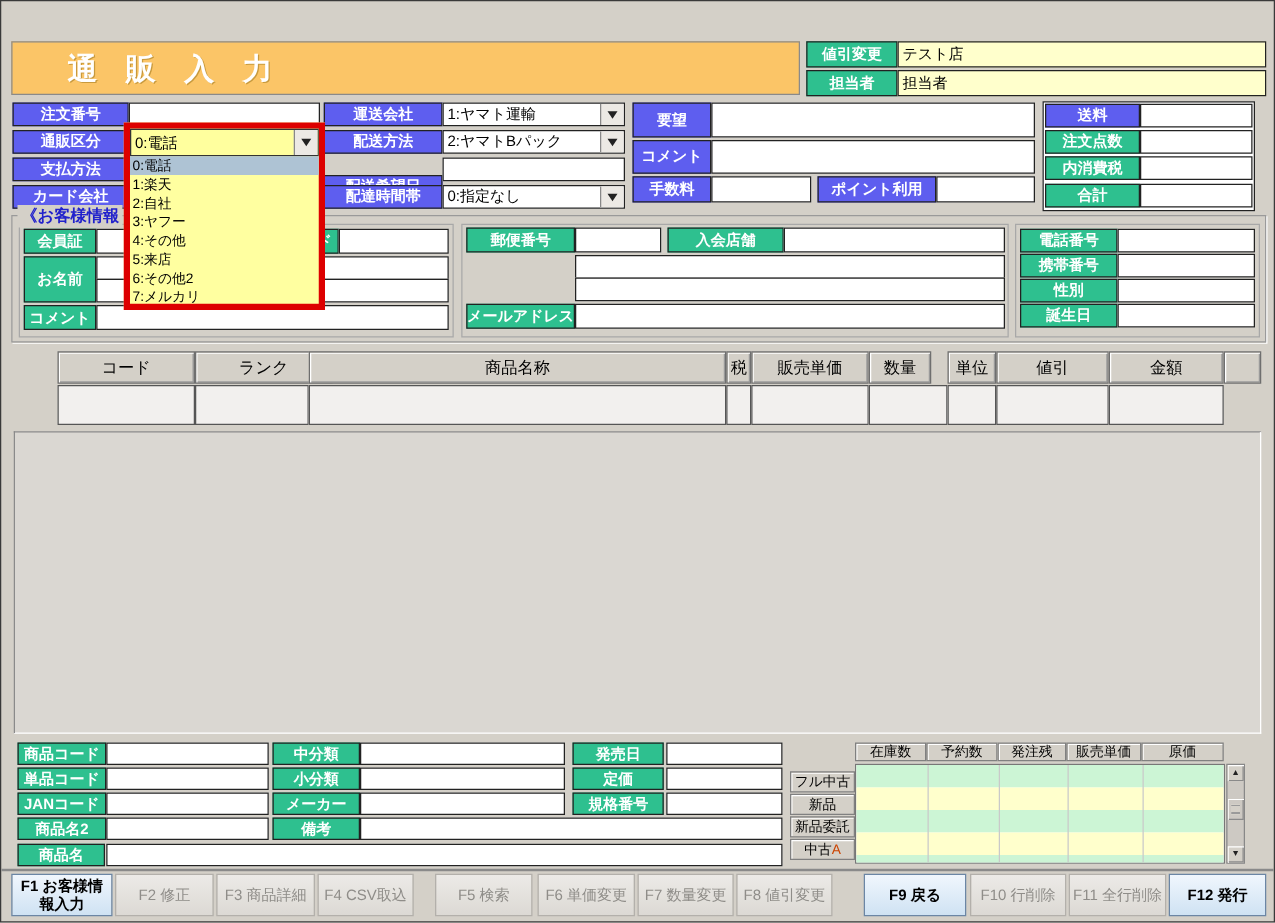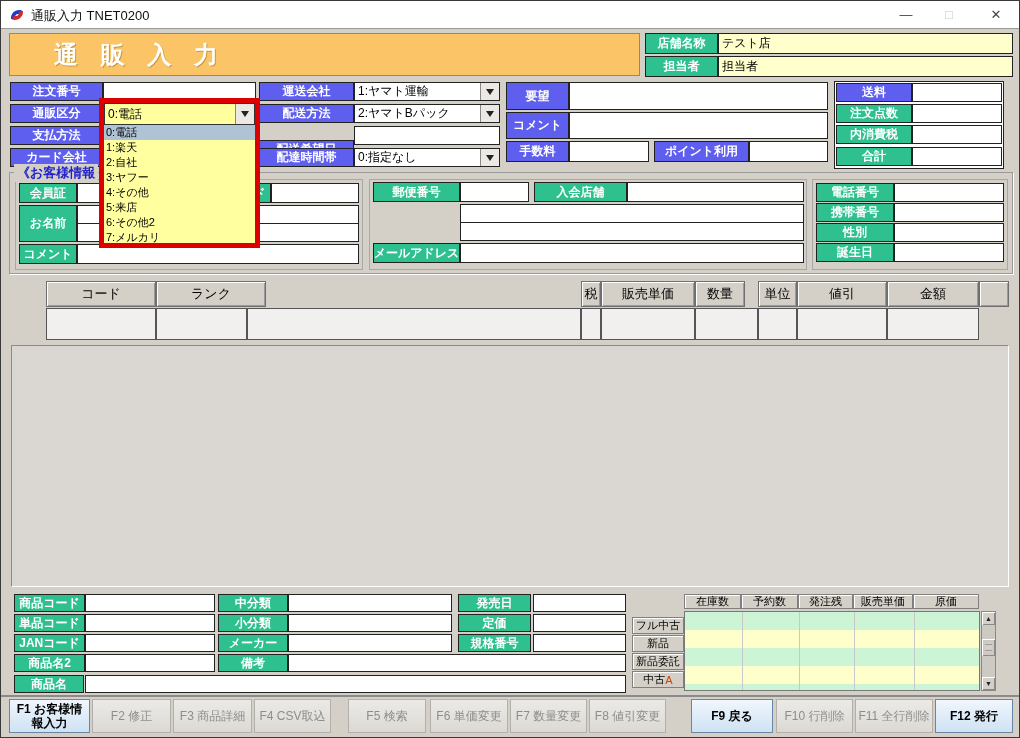--- a/index.html
+++ b/index.html
@@ -76,37 +76,25 @@
   .ddcombo .ctext{flex:1;display:flex;align-items:center;padding:0 3px;font-size:12px;}
   .ddlist{position:absolute;left:0;top:22px;width:151px;height:118px;display:flex;flex-direction:column;}
   .dditem{flex:1;display:flex;align-items:center;padding:0 2px;font-size:11px;white-space:nowrap;}
   .dditem.sel{background:#aec3d4;}
 </style>
 </head>
 <body>
 
 <div class="window">
 
-  <div class="titlebar">
-    <span class="app-icon">
-      <svg width="16" height="16" viewBox="0 0 16 16">
-        <path d="M2 12 C1.5 6 7 1.5 13 3.5 L11 7.5 C8 6 5.5 8 5.8 12 Z" fill="#1a3fc4"></path>
-        <path d="M14 4 C14.5 10 9 14.5 3 12.5 L5 8.5 C8 10 10.5 8 10.2 4 Z" fill="#d42727"></path>
-      </svg>
-    </span>
-    <span class="win-title">通販入力 TNET0200</span>
-    <span class="winbtn" style="left:890px;width:30px;">—</span>
-    <span class="winbtn dim" style="left:933px;width:30px;">□</span>
-    <span class="winbtn" style="left:978px;width:34px;">✕</span>
-  </div>
 
   <div class="banner">
     <span>通 販 入 力</span>
   </div>
-  <div class="lbl green" style="left:644px;top:32px;width:73px;height:21px;">店舗名称</div>
+  <div class="lbl green" style="left:644px;top:32px;width:73px;height:21px;">値引変更</div>
   <div class="fld cream" style="left:717px;top:32px;width:295px;height:21px;">テスト店</div>
   <div class="lbl green" style="left:644px;top:55px;width:73px;height:21px;">担当者</div>
   <div class="fld cream" style="left:717px;top:55px;width:295px;height:21px;">担当者</div>
 
   <div class="lbl blue" style="left:9px;top:81px;width:93px;height:19px;">注文番号</div>
   <div class="fld" style="left:102px;top:81px;width:153px;height:19px;"></div>
   <div class="lbl blue" style="left:9px;top:103px;width:93px;height:19px;">通販区分</div>
   <div class="fld" style="left:102px;top:103px;width:153px;height:19px;"></div>
   <div class="lbl blue" style="left:9px;top:125px;width:93px;height:19px;">支払方法</div>
   <div class="fld" style="left:102px;top:125px;width:153px;height:19px;"></div>
@@ -185,20 +173,21 @@
   <div class="fld" style="left:893px;top:182px;width:110px;height:19px;"></div>
   <div class="lbl green" style="left:815px;top:202px;width:78px;height:19px;">携帯番号</div>
   <div class="fld" style="left:893px;top:202px;width:110px;height:19px;"></div>
   <div class="lbl green" style="left:815px;top:222px;width:78px;height:19px;">性別</div>
   <div class="fld" style="left:893px;top:222px;width:110px;height:19px;"></div>
   <div class="lbl green" style="left:815px;top:242px;width:78px;height:19px;">誕生日</div>
   <div class="fld" style="left:893px;top:242px;width:110px;height:19px;"></div>
 
   <div class="hcell" style="left:45px;top:280px;width:110px;">コード</div>
   <div class="hcell" style="left:155px;top:280px;width:110px;">ランク</div>
+  <div class="hcell" style="left:246px;top:280px;width:334px;">商品名称</div>
   <div class="hcell" style="left:580px;top:280px;width:20px;">税</div>
   <div class="hcell" style="left:600px;top:280px;width:94px;">販売単価</div>
   <div class="hcell" style="left:694px;top:280px;width:50px;">数量</div>
   <div class="hcell" style="left:757px;top:280px;width:39px;">単位</div>
   <div class="hcell" style="left:796px;top:280px;width:90px;">値引</div>
   <div class="hcell" style="left:886px;top:280px;width:92px;">金額</div>
   <div class="hcell" style="left:978px;top:280px;width:30px;"></div>
 
   <div class="rcell" style="left:45px;top:307px;width:110px;"></div>
   <div class="rcell" style="left:155px;top:307px;width:91px;"></div>

